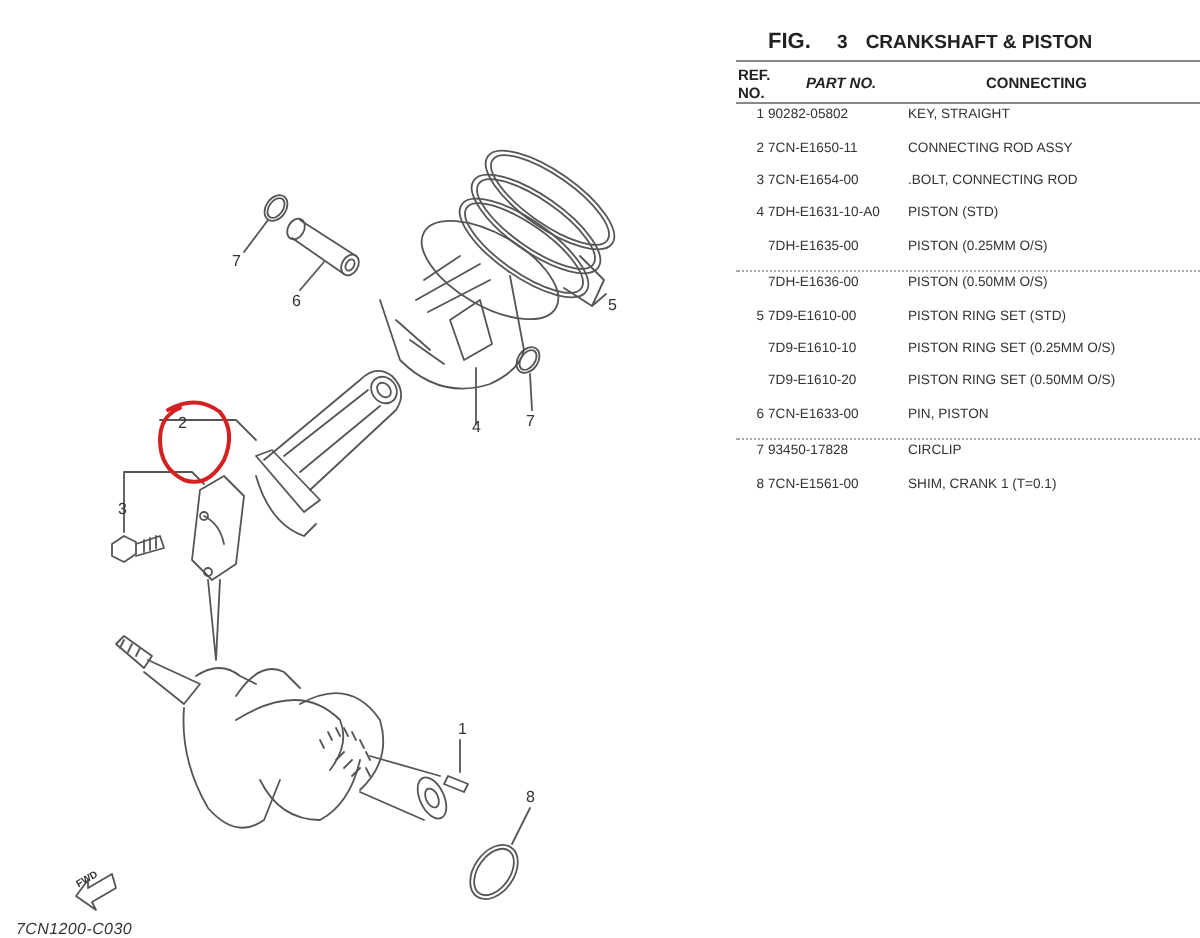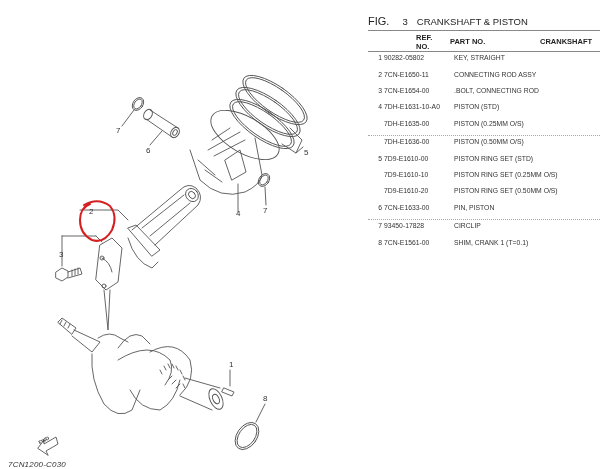--- a/index.html
+++ b/index.html
@@ -2,27 +2,27 @@
 <html><head>
   <meta charset="utf-8">
   <style>
     html, body { margin: 0; padding: 0; background: #ffffff; }
     body { width: 600px; height: 469px; position: relative; overflow: hidden; font-family: "Liberation Sans", sans-serif; color: #222; }
     .diagram { position: absolute; left: 0; top: 0; width: 340px; height: 469px; }
     .diagram svg { position: absolute; left: 0; top: 0; }
     .callout { position: absolute; font-size: 8px; color: #333; font-family: "Liberation Sans", sans-serif; }
     .drawing-code { position: absolute; left: 8px; top: 460px; font-size: 8px; color: #333; letter-spacing: 0.2px; font-style: italic; }
     .fwd { position: absolute; left: 38px; top: 437px; font-size: 5px; font-weight: bold; color: #333; transform: rotate(-30deg); }
-    .fig-title { position: absolute; left: 368px; top: 15px; font-size: 11px; font-weight: normal; color: #222; white-space: nowrap; }
+    .fig-title { position: absolute; left: 384px; top: 15px; font-size: 11px; font-weight: bold; color: #222; white-space: nowrap; }
     .fig-title .fig-label { margin-right: 10px; }
     .fig-title .fig-num { margin-right: 6px; font-size: 9.5px; }
     .fig-title .fig-name { font-size: 9.5px; }
     .rule { position: absolute; left: 368px; right: 0; height: 0; border-top: 1px solid #888; }
     .rule.dotted { border-top: 1px dotted #aaa; }
-    .hdr { position: absolute; font-size: 7.5px; font-weight: bold; color: #222; margin-left: 47px; }
+    .hdr { position: absolute; font-size: 7.5px; font-weight: bold; color: #222; }
     .row { position: absolute; left: 368px; width: 232px; height: 12px; font-size: 6.8px; color: #333; }
     .row .ref { position: absolute; left: 6px; width: 8px; text-align: right; }
     .row .part { position: absolute; left: 16px; }
     .row .desc { position: absolute; left: 86px; white-space: nowrap; }
   </style>
 </head>
 <body>
 
 <div class="diagram">
   <svg width="340" height="469" viewBox="0 0 340 469">
@@ -145,22 +145,22 @@
   <span class="fig-label">FIG.</span>
   <span class="fig-num">3</span>
   <span class="fig-name">CRANKSHAFT &amp; PISTON</span>
 </div>
 <div class="rule" style="top:30px;"></div>
 
 <div class="hdr" style="left:369px; top:33px; line-height:9px;">
   <div>REF.</div>
   <div>NO.</div>
 </div>
-<div class="hdr" style="left:403px; top:37px;">PART NO.</div>
-<div class="hdr" style="left:493px; top:37px;">CRANKSHAFT</div>
+<div class="hdr" style="left:403px; top:37px;font-style:italic;">PART NO.</div>
+<div class="hdr" style="left:493px; top:37px;">CONNECTING</div>
 <div class="rule" style="top:51px;"></div>
 
 <div>
   <div class="row" style="top:54px;">
     <span class="ref">1</span>
     <span class="part">90282-05802</span>
     <span class="desc">KEY, STRAIGHT</span>
   </div>
   <div class="row" style="top:71px;">
     <span class="ref">2</span>

